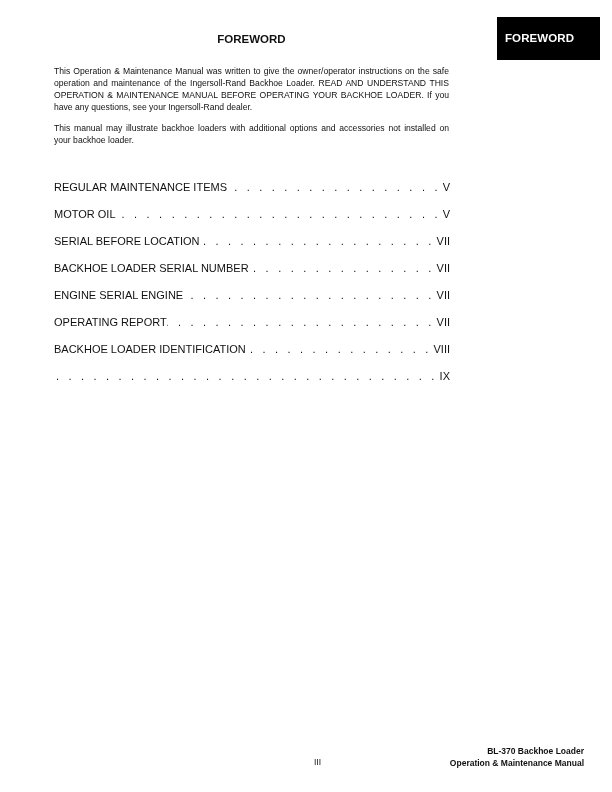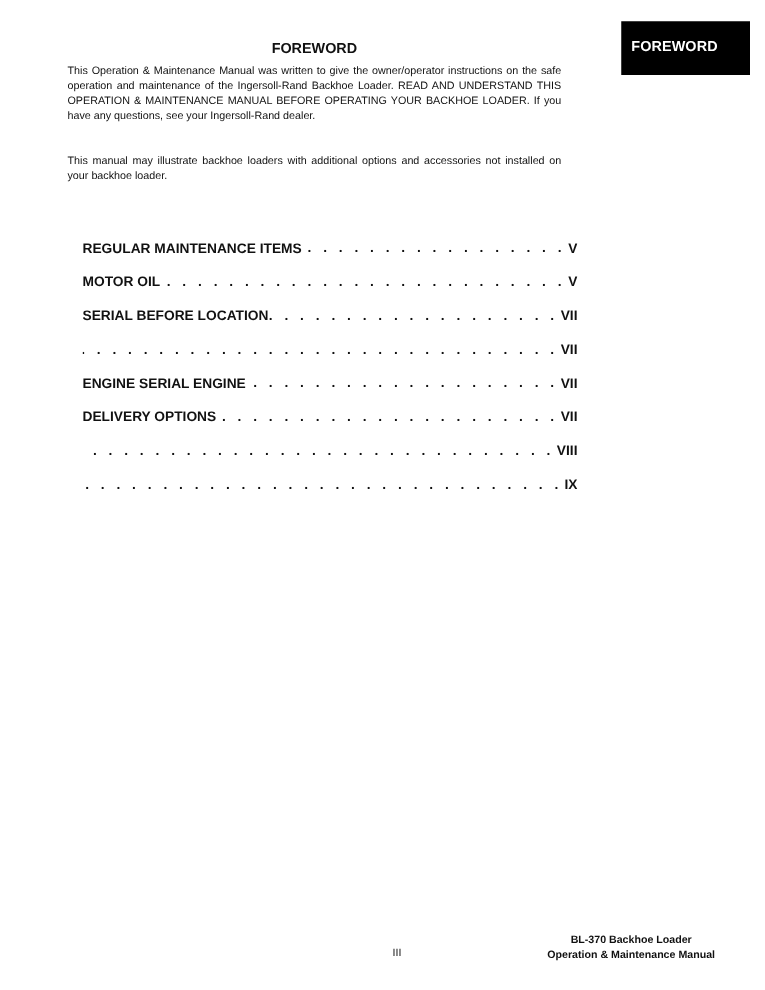--- a/index.html
+++ b/index.html
@@ -42,31 +42,30 @@
   .para {
     position: absolute;
     left: 54px;
     width: 395px;
     font-size: 8.6px;
     line-height: 12px;
     text-align: justify;
     text-align-last: left;
     margin: 0;
   }
-  .p1 { top: 50px; }
+  .p1 { top: 65px; }
   .p2 { top: 122px; }
   .toc {
     position: absolute;
     left: 54px;
     width: 396px;
     top: 181px;
-    margin: 12px;
+    margin: 0;
     padding: 0;
     list-style: none;
-    font-weight: bold;
   }
   .toc-row {
     display: flex;
     align-items: baseline;
     height: 27px;
     font-size: 11px;
     white-space: nowrap;
     overflow: hidden;
   }
   .toc-label { flex: 0 0 auto; }
@@ -81,23 +80,23 @@
   .toc-page { flex: 0 0 auto; }
   .footer-page {
     position: absolute;
     left: 314px;
     top: 757px;
     font-size: 8.5px;
     font-weight: normal;
   }
   .footer-right {
     position: absolute;
-    right: 40px;
+    right: 28px;
     top: 745px;
-    text-align: center;
+    text-align: right;
     font-size: 8.5px;
     font-weight: bold;
     line-height: 12px;
   }
 </style>
 </head>
 <body>
 
 <div class="tab">
   <span>FOREWORD</span>
@@ -118,34 +117,36 @@
     <span class="toc-label">MOTOR OIL</span>
     <span class="toc-dots">. . . . . . . . . . . . . . . . . . . . . . . . . . . . . . . . . . . . . . . . . . . . . . . . . . . . . . . . . . . . . .</span>
     <span class="toc-page">V</span>
   </li>
   <li class="toc-row">
     <span class="toc-label">SERIAL BEFORE LOCATION</span>
     <span class="toc-dots">. . . . . . . . . . . . . . . . . . . . . . . . . . . . . . . . . . . . . . . . . . . . . . . . . . . . . . . . . . . . . .</span>
     <span class="toc-page">VII</span>
   </li>
   <li class="toc-row">
+    <span class="toc-label">BACKHOE LOADER SERIAL NUMBER</span>
     <span class="toc-dots">. . . . . . . . . . . . . . . . . . . . . . . . . . . . . . . . . . . . . . . . . . . . . . . . . . . . . . . . . . . . . .</span>
     <span class="toc-page">VII</span>
   </li>
   <li class="toc-row">
     <span class="toc-label">ENGINE SERIAL ENGINE</span>
     <span class="toc-dots">. . . . . . . . . . . . . . . . . . . . . . . . . . . . . . . . . . . . . . . . . . . . . . . . . . . . . . . . . . . . . .</span>
     <span class="toc-page">VII</span>
   </li>
   <li class="toc-row">
-    <span class="toc-label">DELIVERY OPTIONS</span>
+    <span class="toc-label">OPERATING REPORT</span>
     <span class="toc-dots">. . . . . . . . . . . . . . . . . . . . . . . . . . . . . . . . . . . . . . . . . . . . . . . . . . . . . . . . . . . . . .</span>
     <span class="toc-page">VII</span>
   </li>
   <li class="toc-row">
+    <span class="toc-label">BACKHOE LOADER IDENTIFICATION</span>
     <span class="toc-dots">. . . . . . . . . . . . . . . . . . . . . . . . . . . . . . . . . . . . . . . . . . . . . . . . . . . . . . . . . . . . . .</span>
     <span class="toc-page">VIII</span>
   </li>
   <li class="toc-row">
     <span class="toc-dots">. . . . . . . . . . . . . . . . . . . . . . . . . . . . . . . . . . . . . . . . . . . . . . . . . . . . . . . . . . . . . .</span>
     <span class="toc-page">IX</span>
   </li>
 </ul>
 
 <div class="footer-page">III</div>

